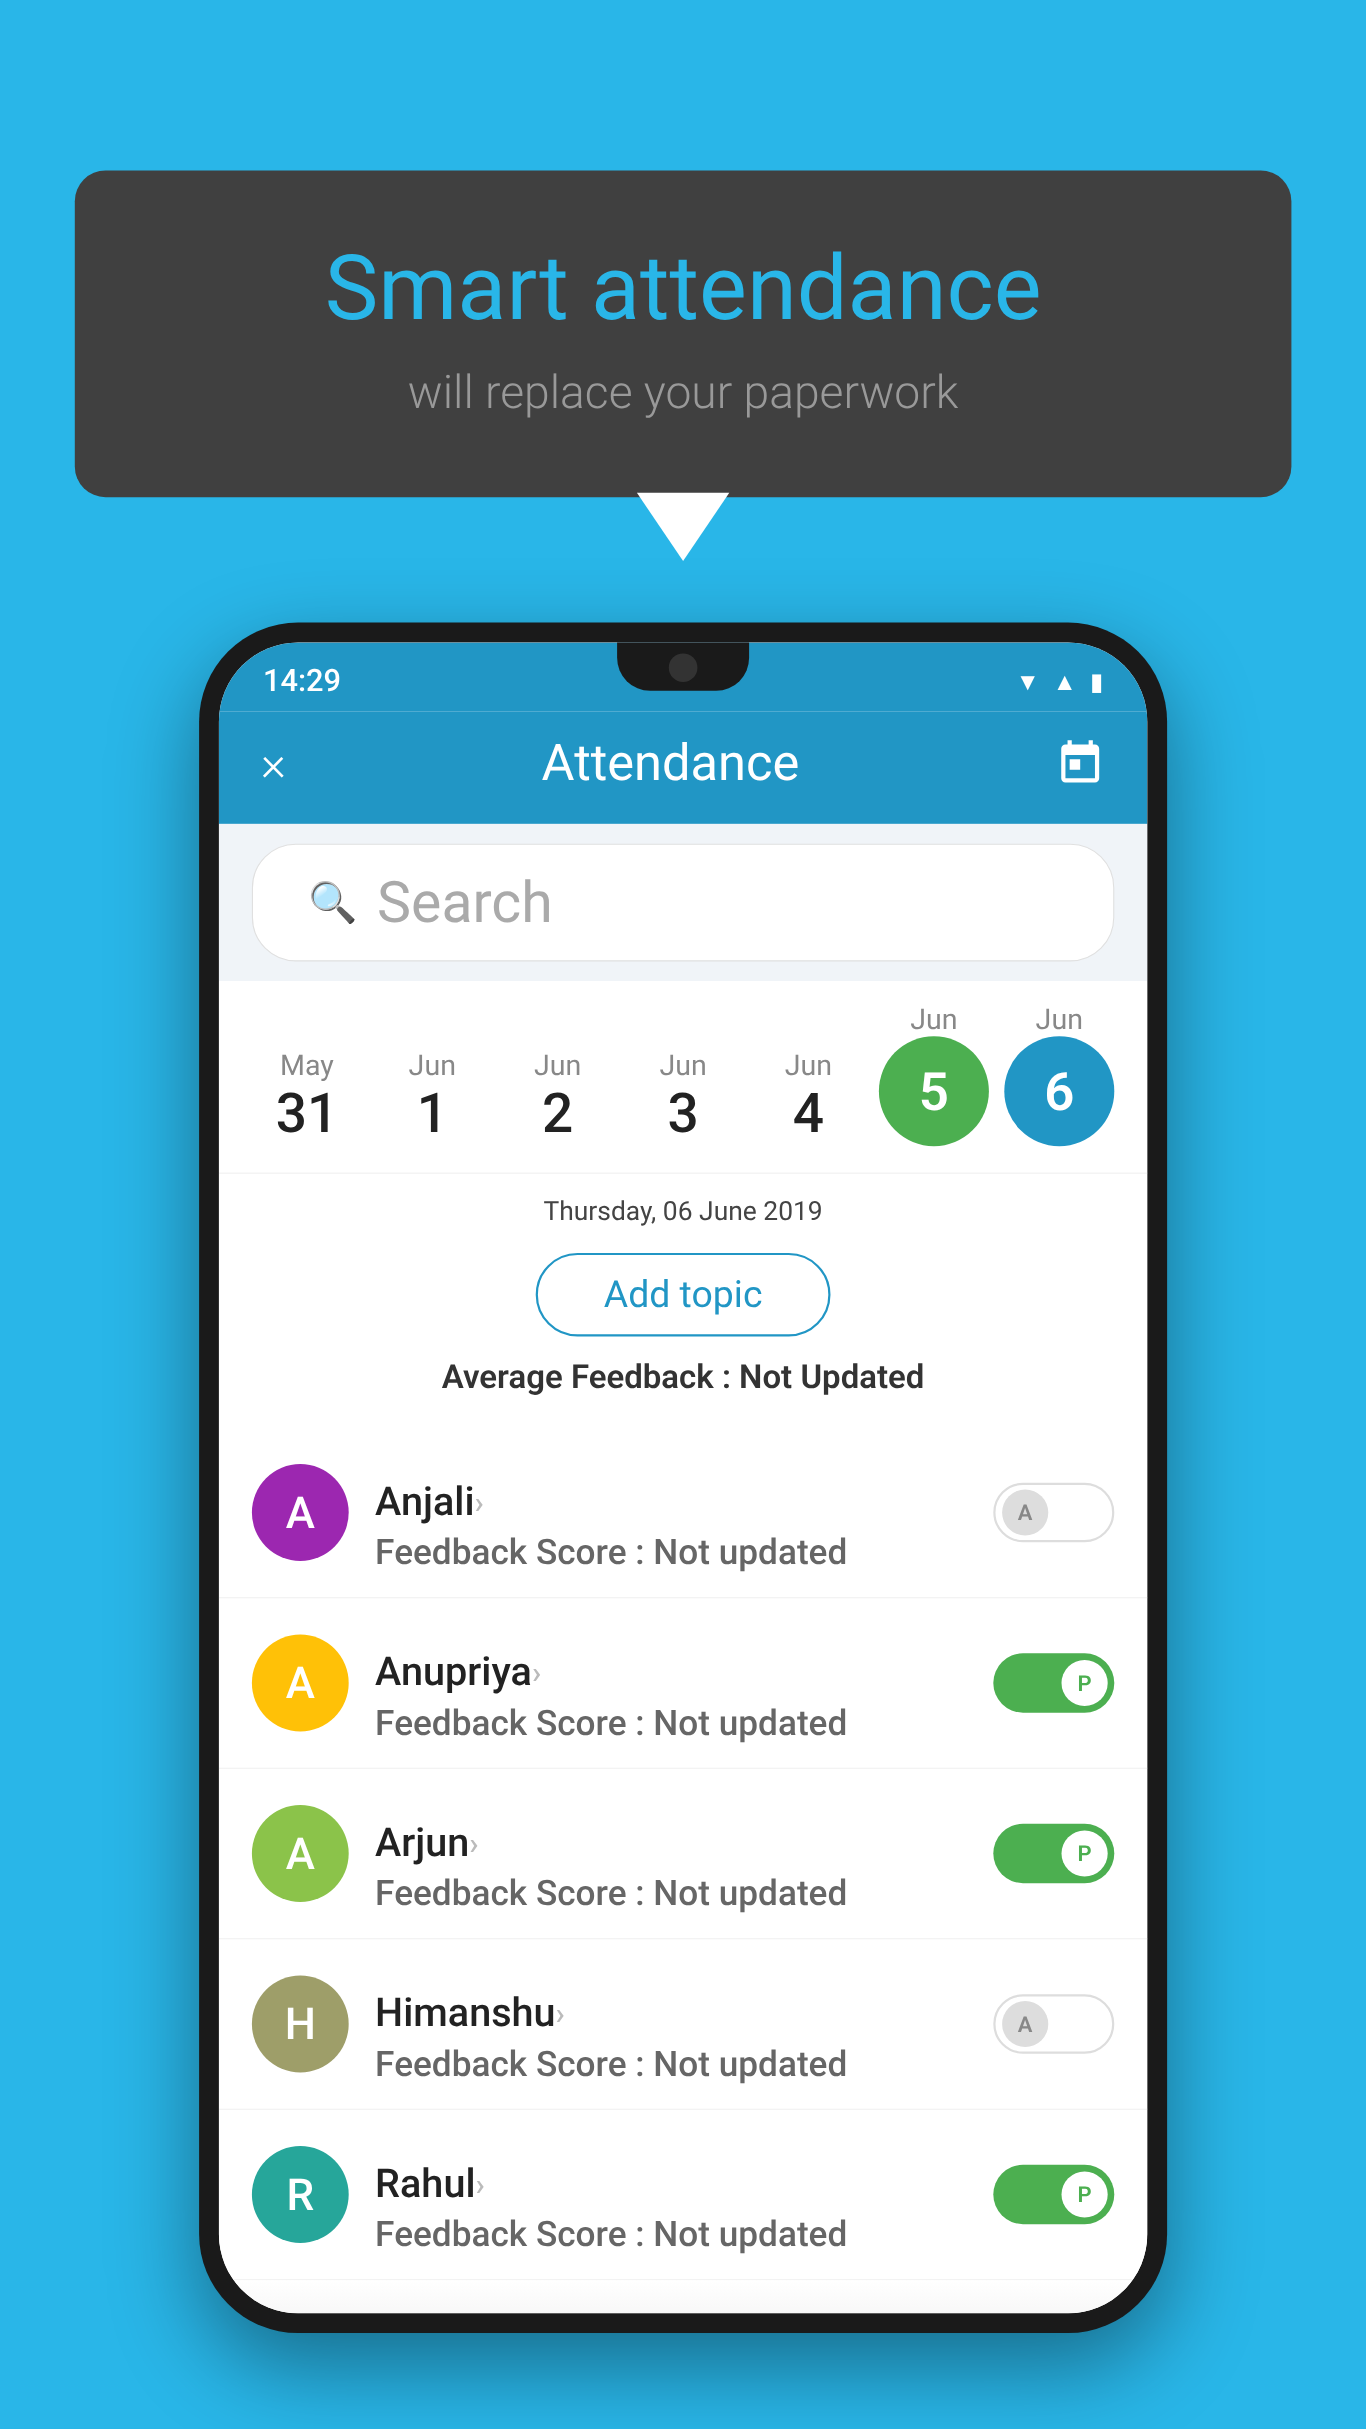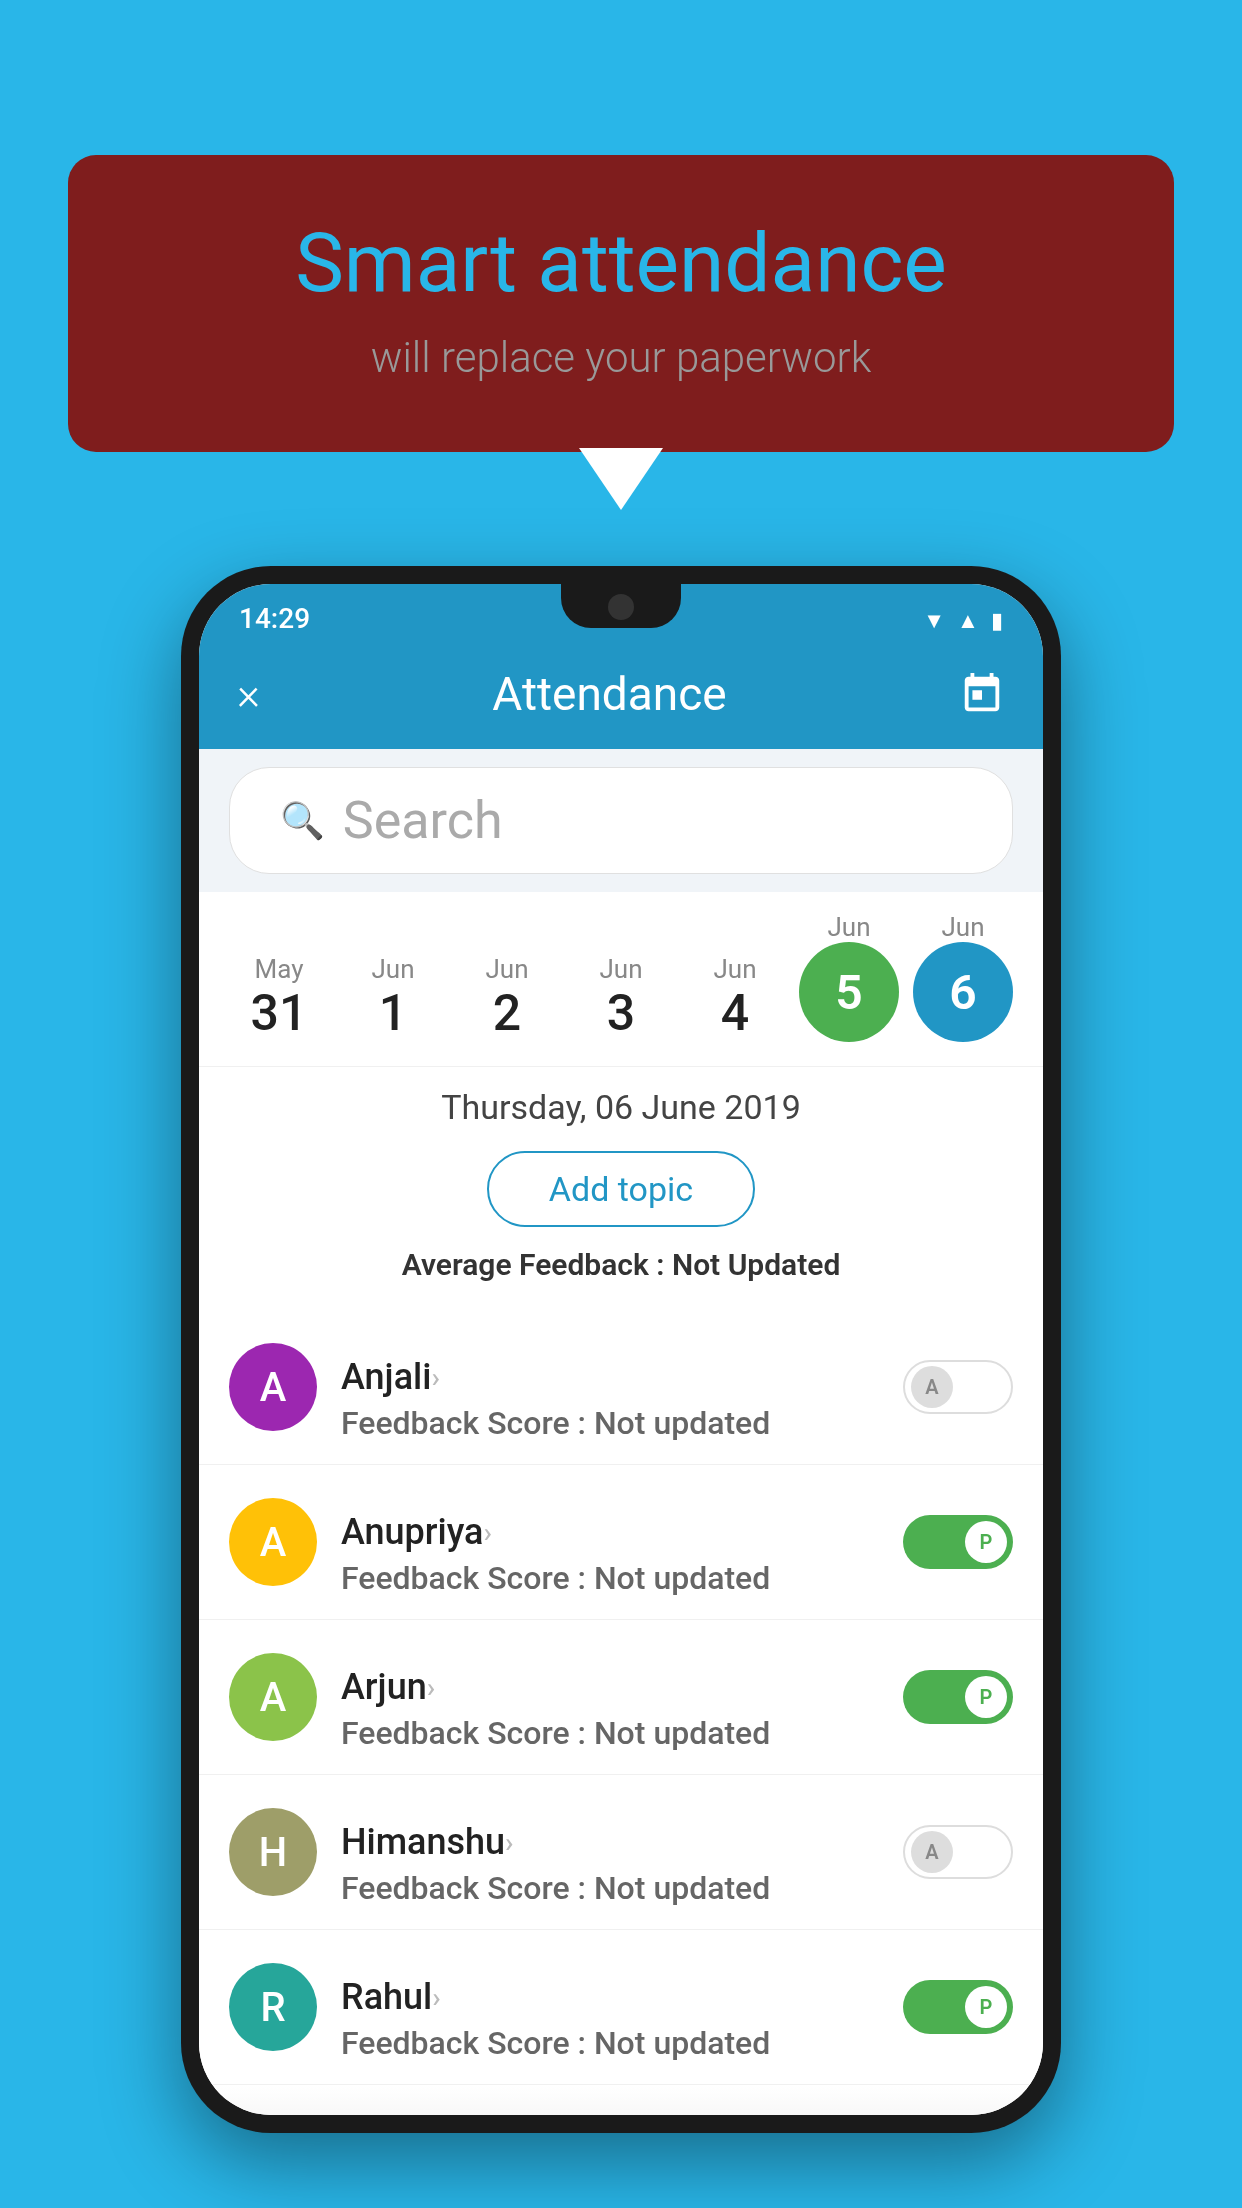--- a/index.html
+++ b/index.html
@@ -15,21 +15,21 @@
 
     
     .speech-bubble-container {
       position: absolute;
       top: 155px;
       left: 68px;
       right: 68px;
     }
 
     .speech-bubble {
-      background: #7f1d1d;
+      background: #404040;
       border-radius: 28px;
       padding: 60px 80px 70px;
       text-align: center;
       position: relative;
     }
 
     .speech-bubble::after {
       content: '';
       position: absolute;
       bottom: -58px;
@@ -238,21 +238,21 @@
 
     
     .date-info {
       background: white;
       padding: 20px 30px 28px;
       text-align: center;
       border-top: 1px solid #f0f0f0;
     }
 
     .selected-date {
-      font-size: 34px;
+      font-size: 24px;
       color: #444;
       margin-bottom: 24px;
     }
 
     .add-topic-btn {
       border: 2px solid #2196C5;
       border-radius: 40px;
       padding: 16px 60px;
       color: #2196C5;
       font-size: 34px;

